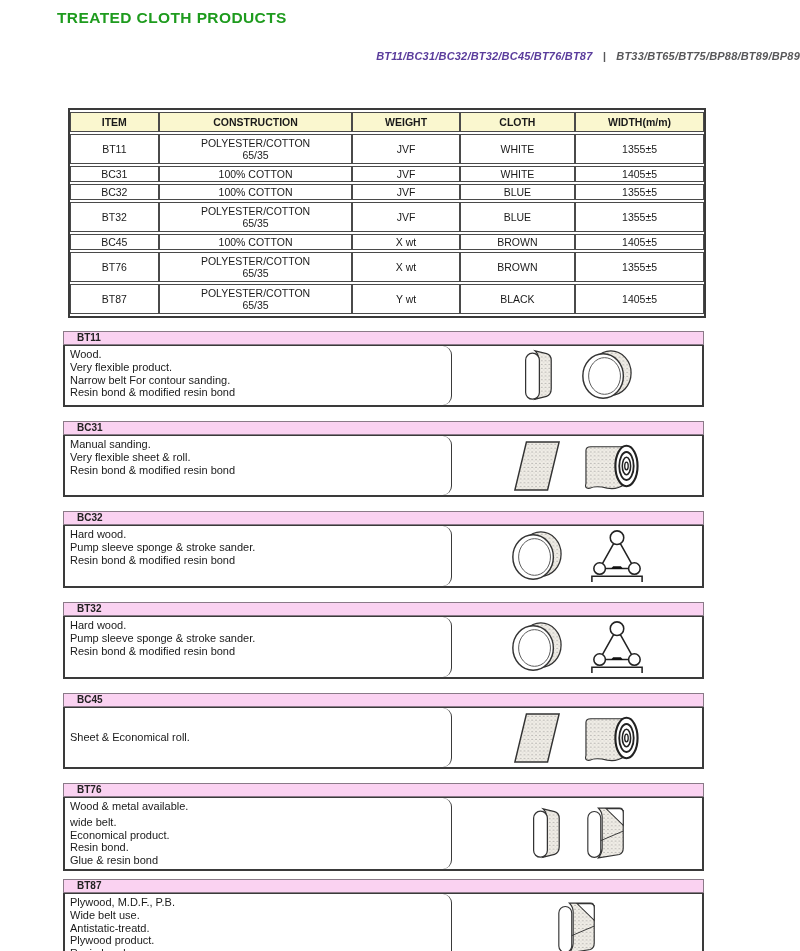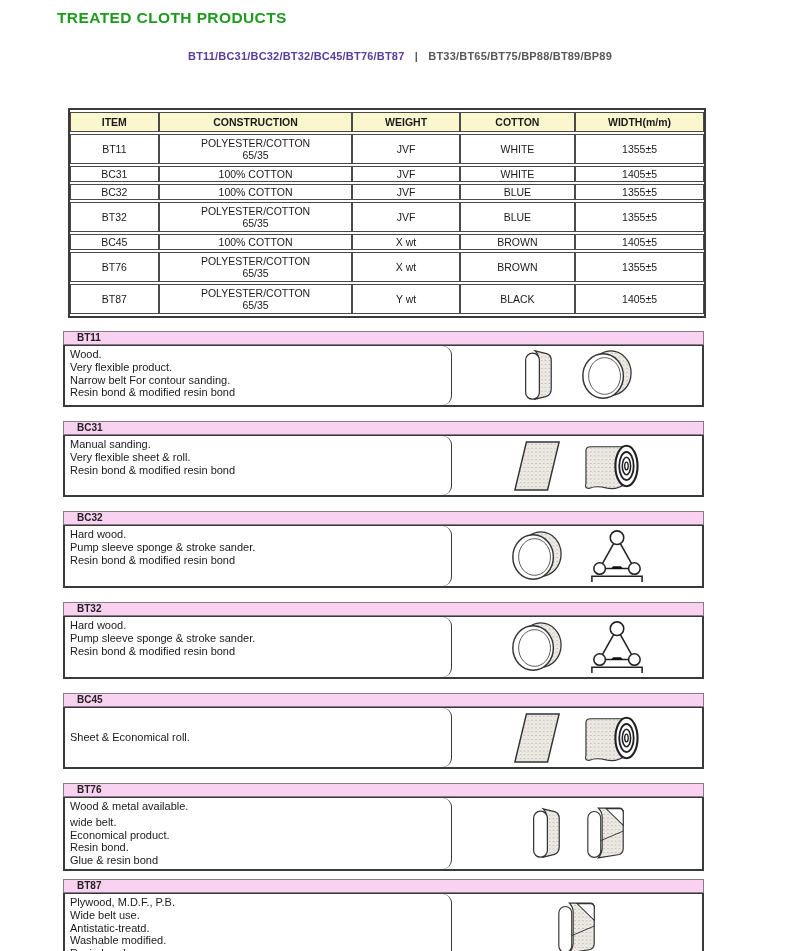--- a/index.html
+++ b/index.html
@@ -9,22 +9,23 @@
     font-family:"Liberation Sans", sans-serif; color:#1a1a1a;
   }
   .page { padding-top:9px; }
 
   .title {
     margin-left:57px; font-size:15.5px; font-weight:bold; letter-spacing:.4px;
     color:#1e9b1e;
   }
 
   .subtitle {
-    margin-top:23px; text-align:center; font-size:11px; font-weight:bold;
+    margin-top:23px; text-align:right; font-size:11px; font-weight:bold;
     letter-spacing:.2px;
+    font-style:italic;
   }
   .subtitle .primary { color:#5a3c9c; }
   .subtitle .sep { color:#58585a; margin:0 7px; }
   .subtitle .secondary { color:#58585a; }
 
   
   table.spec {
     margin:46px 0 0 68px; width:638px;
     border-collapse:separate; border-spacing:0 2px;
     border:2px solid #3a3a3a; background:#fff;
@@ -89,21 +90,21 @@
     <span class="sep">|</span>
     <span class="secondary">BT33/BT65/BT75/BP88/BT89/BP89</span>
   </div>
 
   <table class="spec">
     <thead>
       <tr>
         <th class="col-item">ITEM</th>
         <th class="col-cons">CONSTRUCTION</th>
         <th class="col-wt">WEIGHT</th>
-        <th class="col-col">COTTON</th>
+        <th class="col-col">CLOTH</th>
         <th class="col-wd">WIDTH(m/m)</th>
       </tr>
     </thead>
     <tbody>
       <tr class="tall">
         <td>BT11</td>
         <td>POLYESTER/COTTON
 65/35</td>
         <td>JVF</td>
         <td>WHITE</td>
@@ -327,21 +328,21 @@
       </div>
     </section>
 
     <section class="prod">
       <div class="bar"><span>BT87</span></div>
       <div class="pbox">
         <div class="desc">
             <div class="dline">Plywood, M.D.F., P.B.</div>
             <div class="dline">Wide belt use.</div>
             <div class="dline">Antistatic-treatd.</div>
-            <div class="dline">Washable modified.</div>
+            <div class="dline">Plywood product.</div>
             <div class="dline">Resin bond</div>
           </div>
         <div class="art">
             <span class="icon">
               <svg viewBox="0 0 46 58" width="44" height="56">
        <path d="M15 3 L37 3 Q41 3 41 8 L41 45 Q41 50 37 51.5 L15 55 Q19 50 19 45 L19 12 Q19 7 15 3 Z" fill="url(#stip)" stroke="#333" stroke-width="1.2"></path>
        <path d="M41 5 L41 21 L23 3.5 L37 3.5 Q41 3.5 41 8 Z" fill="#fff" stroke="#333" stroke-width="1.1"></path>
        <path d="M8 41 L41 27" fill="none" stroke="#333" stroke-width="1"></path>
        <rect x="4" y="6.5" width="13.5" height="48" rx="6.7" fill="#fff" stroke="#333" stroke-width="1.2"></rect>
      </svg>

